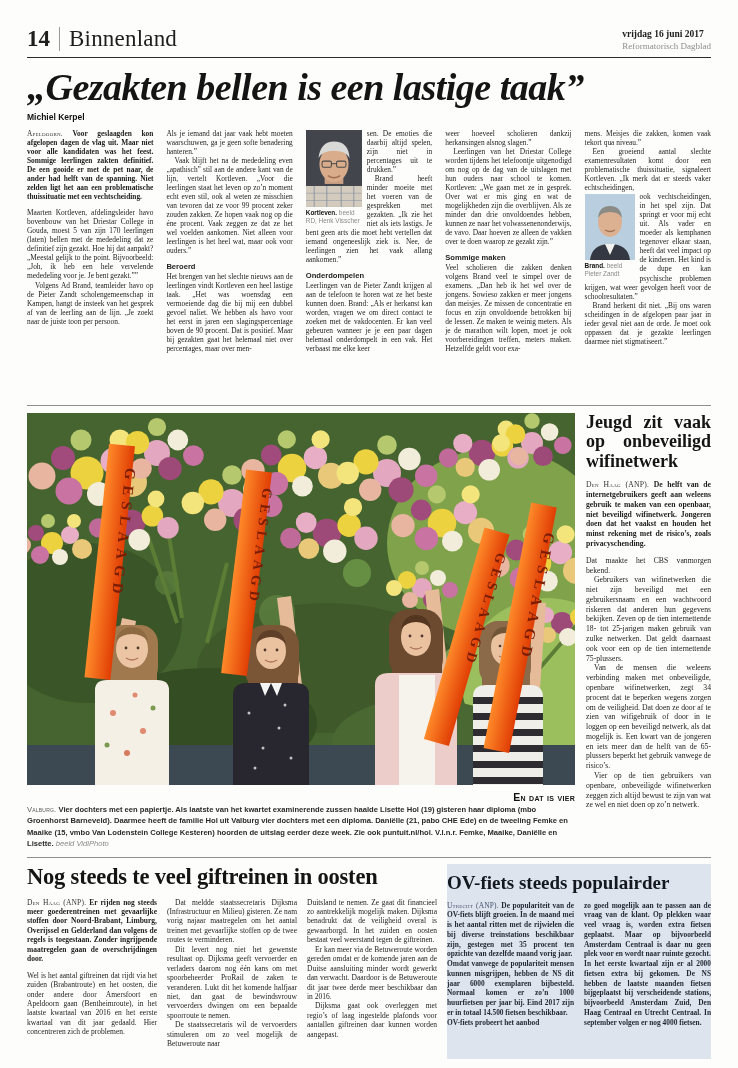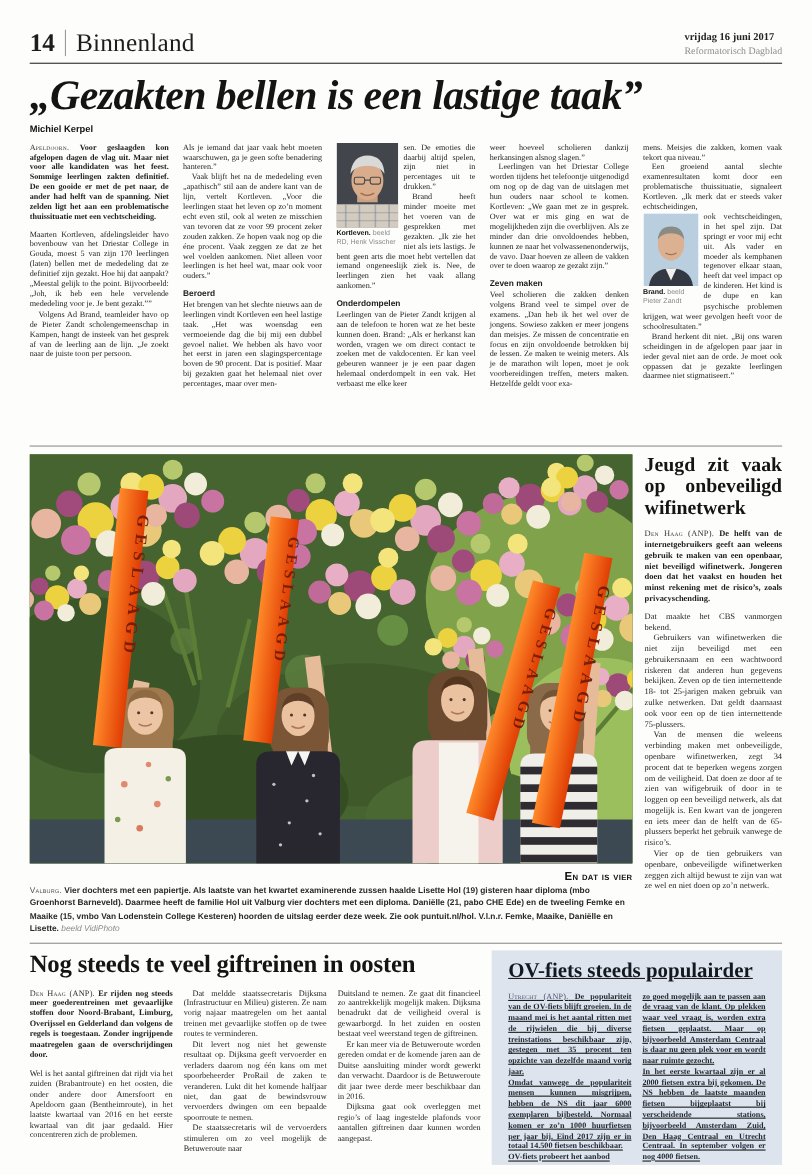--- a/index.html
+++ b/index.html
@@ -62,21 +62,21 @@
   .side-article p{margin:0;}
 
   
   .bottom{border-top:1px solid #8f8f8f;margin-top:7px;padding-top:6px;
     display:grid;grid-template-columns:410px 264px;gap:10px;}
   .gift-headline{font-size:22.5px;font-weight:bold;margin:0 0 8px;color:#141414;letter-spacing:-.2px;}
   .cols3{display:grid;grid-template-columns:repeat(3,1fr);gap:10px;font-size:7.5px;
     line-height:1.26;text-align:justify;height:152px;overflow:hidden;}
   .cols3 p{margin:0;}
 
-  .ov-box{background:#dde4ee;padding:8px 15px 9px;height:178px;overflow:hidden;text-decoration:underline;}
+  .ov-box{background:#dde4ee;padding:8px 0 9px;height:178px;overflow:hidden;}
   .ov-headline{font-size:19px;font-weight:bold;margin:0 0 7px;color:#14181f;}
   .cols2{display:grid;grid-template-columns:repeat(2,1fr);gap:10px;font-size:7.4px;
     font-weight:bold;line-height:1.32;text-align:justify;color:#1f2733;}
   .cols2 p{margin:0;}
   .cols2 .dateline{font-weight:normal;color:#45506b;}
 </style>
 </head>
 <body>
 
 <div class="sheet">
@@ -127,21 +127,21 @@
         <figcaption><span class="cap-name">Kortleven.</span> <span class="cap-credit">beeld RD, Henk Visscher</span></figcaption>
       </figure>
       <p>sen. De emoties die daarbij altijd spelen, zijn niet in percentages uit te drukken.”</p>
       <p class="ind">Brand heeft minder moeite met het voeren van de gesprekken met gezakten. „Ik zie het niet als iets lastigs. Je bent geen arts die moet hebt vertellen dat iemand ongeneeslijk ziek is. Nee, de leerlingen zien het vaak allang aankomen.”</p>
       <p class="subhead">Onderdompelen</p>
       <p>Leerlingen van de Pieter Zandt krijgen al aan de telefoon te horen wat ze het beste kunnen doen. Brand: „Als er herkanst kan worden, vragen we om direct contact te zoeken met de vakdocenten. Er kan veel gebeuren wanneer je je een paar dagen helemaal onderdompelt in een vak. Het verbaast me elke keer</p>
     </div>
     <div class="col">
       <p>weer hoeveel scholieren dankzij herkansingen alsnog slagen.”</p>
       <p class="ind">Leerlingen van het Driestar College worden tijdens het telefoontje uitgenodigd om nog op de dag van de uitslagen met hun ouders naar school te komen. Kortleven: „We gaan met ze in gesprek. Over wat er mis ging en wat de mogelijkheden zijn die overblijven. Als ze minder dan drie onvoldoendes hebben, kunnen ze naar het volwassenenonderwijs, de vavo. Daar hoeven ze alleen de vakken over te doen waarop ze gezakt zijn.”</p>
-      <p class="subhead">Zeven maken</p>
+      <p class="subhead">Sommige maken</p>
       <p>Veel scholieren die zakken denken volgens Brand veel te simpel over de examens. „Dan heb ik het wel over de jongens. Sowieso zakken er meer jongens dan meisjes. Ze missen de concentratie en focus en zijn onvoldoende betrokken bij de lessen. Ze maken te weinig meters. Als je de marathon wilt lopen, moet je ook voorbereidingen treffen, meters maken. Hetzelfde geldt voor exa-</p>
     </div>
     <div class="col">
       <p>mens. Meisjes die zakken, komen vaak tekort qua niveau.”</p>
       <p class="ind">Een groeiend aantal slechte examenresultaten komt door een problematische thuissituatie, signaleert Kortleven. „Ik merk dat er steeds vaker echtscheidingen,</p>
       <figure class="inline-photo right-col">
         <svg viewBox="0 0 50 66">
           <rect width="50" height="66" fill="#b9cfdf"></rect>
           <ellipse cx="25" cy="28" rx="12" ry="15" fill="#dcb192"></ellipse>
           <path d="M13 24 q1 -12 12 -12 q11 0 12 12 q-3 -6 -12 -6 q-9 0 -12 6z" fill="#8b8b85"></path>

